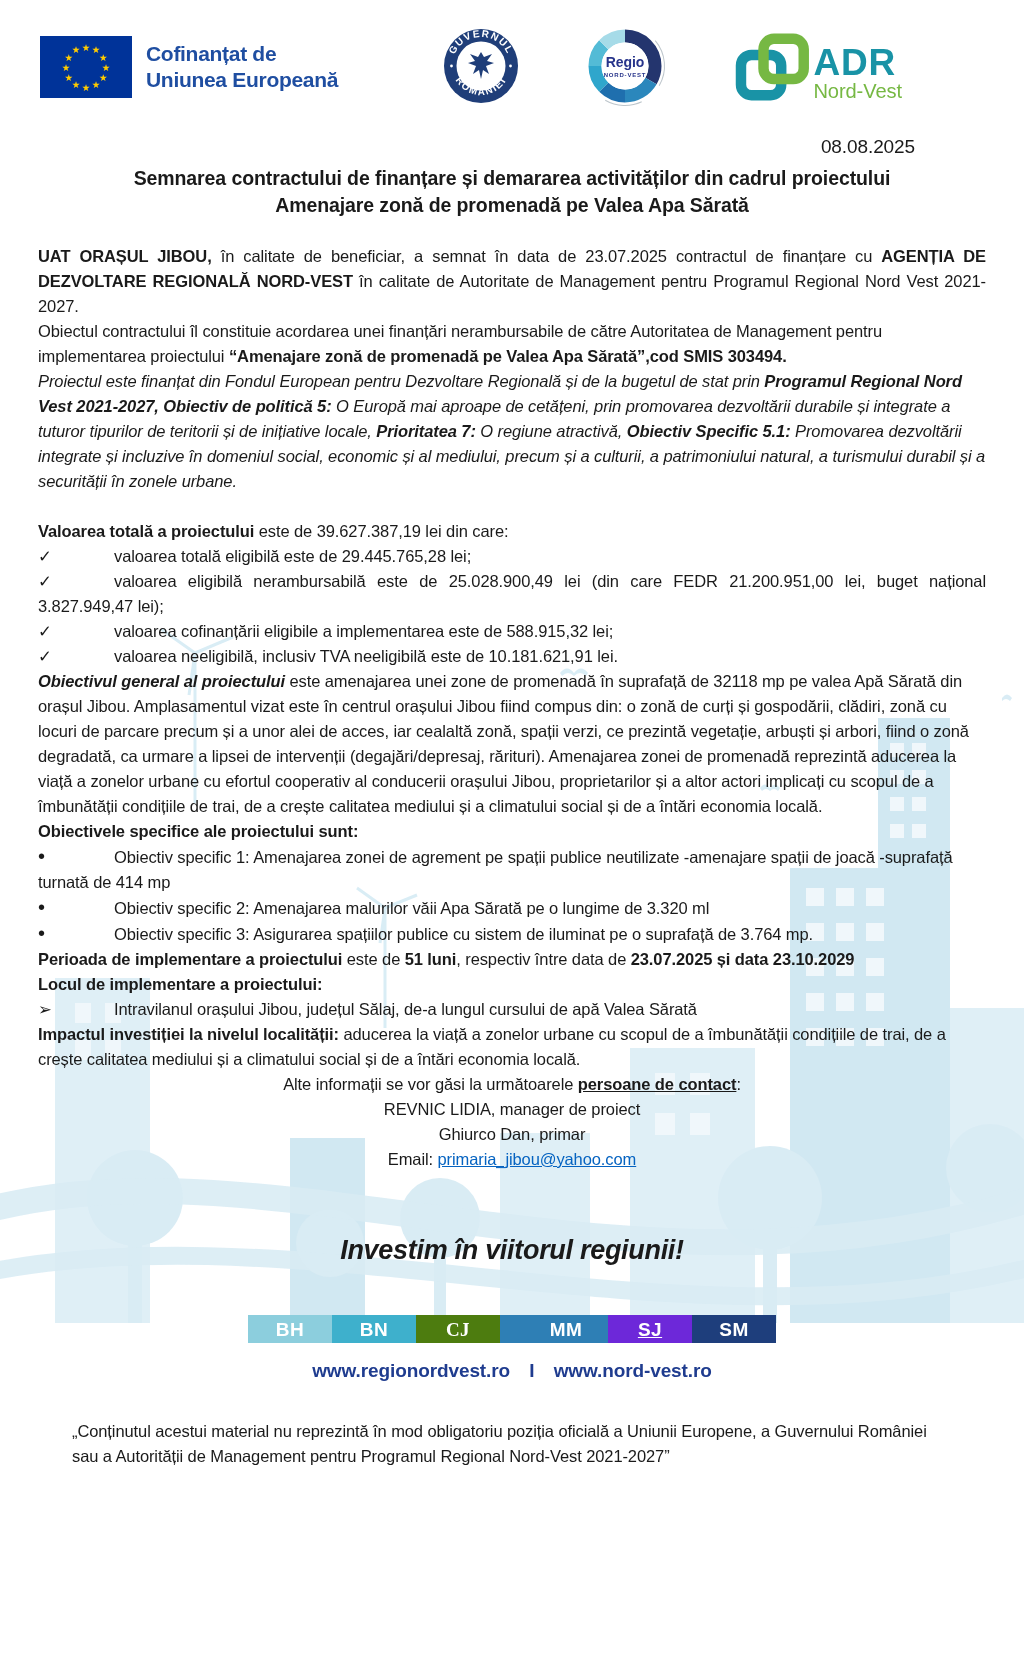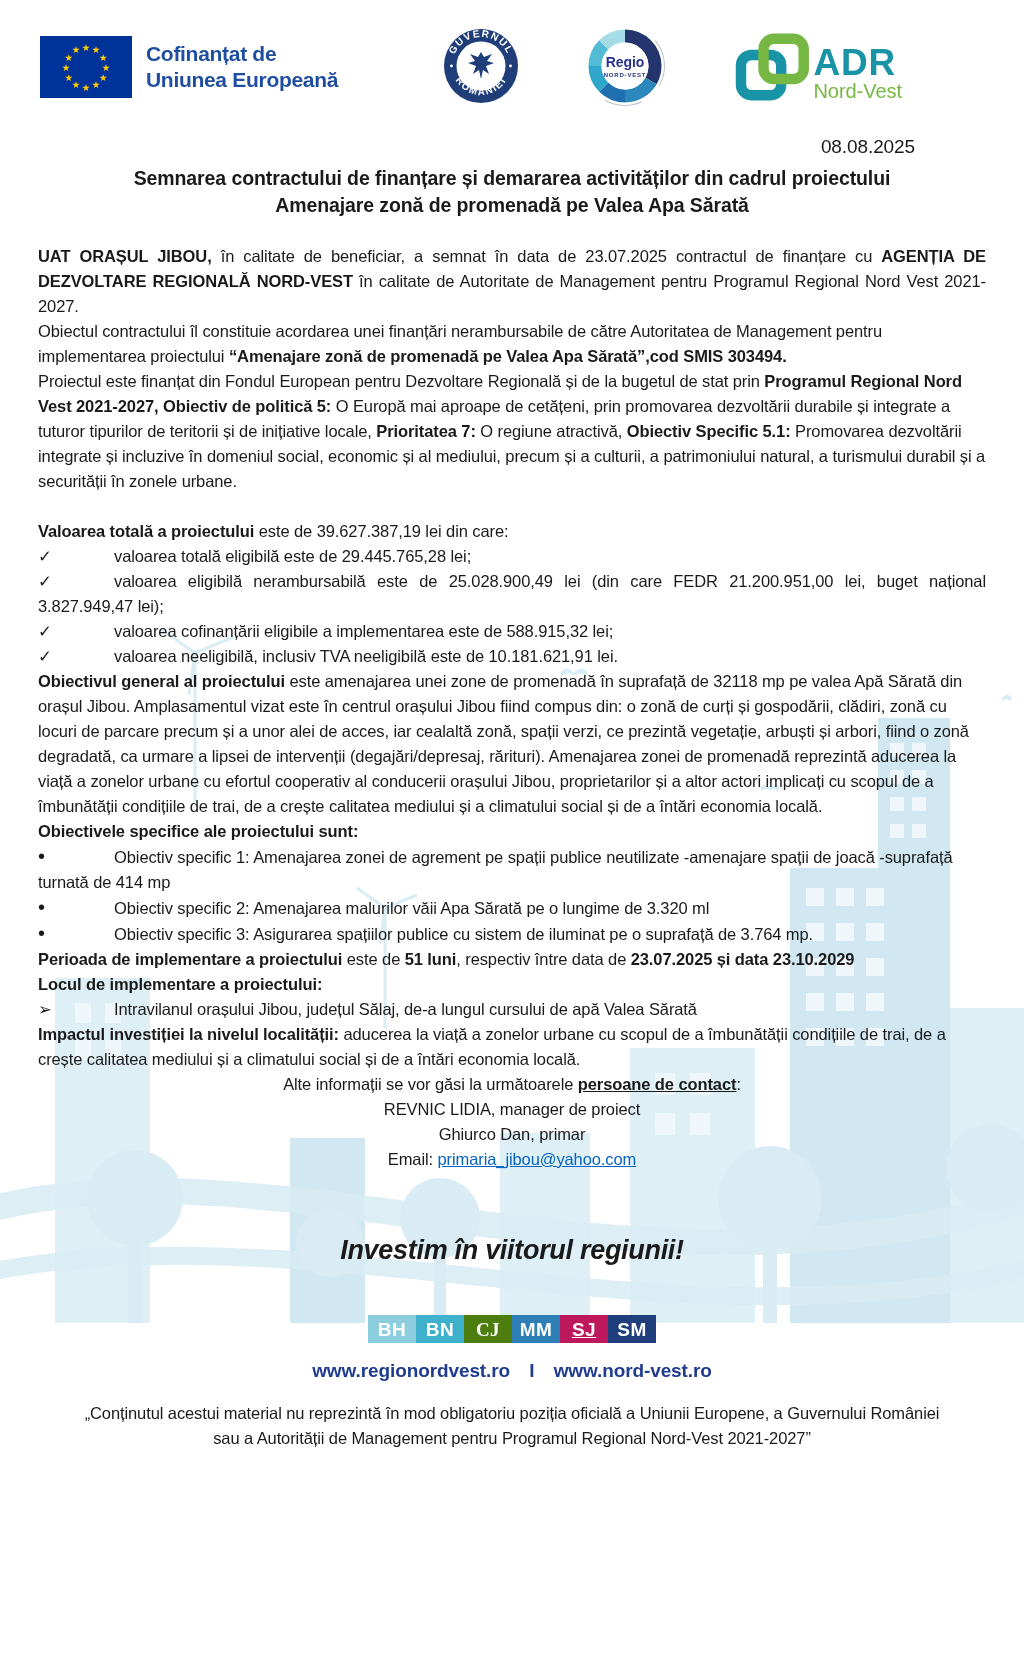--- a/index.html
+++ b/index.html
@@ -16,35 +16,35 @@
   .adr-logo{position:absolute;left:710px;top:30px;}
   
   .content{position:relative;padding:0 38px;font-size:16.5px;line-height:25px;}
   h1{margin:54px 0 0 0;text-align:center;font-size:25px;letter-spacing:-0.5px;font-weight:bold;}
   .date{text-align:right;padding-right:71px;font-size:19px;margin-top:6px;}
   .subtitle{text-align:center;font-weight:bold;font-size:19.5px;line-height:27px;margin-top:6px;}
   p{margin:0;}
   .just{text-align:justify;}
   .mt{margin-top:25px;}
   .b{font-weight:bold;}
-  .i{}
+  .i{font-style:italic;}
   .u{text-decoration:underline;}
   .li .marker{display:inline-block;width:16px;}
   .li .gap{display:inline-block;width:60px;}
   .li.bullet .marker{font-size:20px;}
   .link{color:#0563C1;text-decoration:underline;cursor:pointer;}
   .center{text-align:center;}
   .slogan{margin-top:66px;text-align:center;font-size:27px;font-weight:bold;font-style:italic;letter-spacing:-0.3px;}
   
   .counties{margin-top:52px;display:flex;justify-content:center;}
-  .county{width:48px;height:28px;display:flex;align-items:center;justify-content:center;
+  .county{width:84px;height:28px;display:flex;align-items:center;justify-content:center;
           color:#fff;font-weight:bold;font-size:19px;letter-spacing:.5px;}
   .websites{margin-top:15px;text-align:center;font-weight:bold;font-size:19px;color:#1F3C8F;}
   .websites .sep{margin:0 14px;}
-  .disclaimer{margin:18px auto 0 auto;max-width:880px;text-align:center;font-size:16.5px;line-height:25px;}
+  .disclaimer{margin:36px auto 0 auto;max-width:880px;text-align:left;font-size:16.5px;line-height:25px;}
 </style>
 </head>
 <body>
 
 <div class="page">
 
   <div class="watermark">
     <svg width="1024" height="745" viewBox="0 0 1024 745" xmlns="http://www.w3.org/2000/svg">
       <g stroke="#A9D4E8" stroke-width="3" fill="none" opacity=".8">
         <path d="M195 75 v150 M195 75 l-34 -24 M195 75 l38 -16 M195 75 l-6 42"></path>
@@ -223,22 +223,22 @@
       <p>Ghiurco Dan, primar</p>
       <p><span>Email: </span><a class="link" href="#">primaria_jibou@yahoo.com</a></p>
     </div>
 
     <div class="slogan">Investim în viitorul regiunii!</div>
 
     <div class="counties">
       <span class="county" style="background: rgb(140, 206, 221);">BH</span>
       <span class="county" style="background: rgb(62, 176, 204);">BN</span>
       <span class="county" style="background: #4d7c0f; font-family: Liberation Serif, serif;">CJ</span>
-      <span class="county" style="background: rgb(46, 127, 181);">MM</span>
-      <span class="county" style="background: #be185d; text-decoration: underline;">SJ</span>
+      <span class="county" style="background: rgb(46, 127, 181); padding-left: 24px;">MM</span>
+      <span class="county" style="background: #6d28d9; text-decoration: underline;">SJ</span>
       <span class="county" style="background: rgb(30, 62, 124);">SM</span>
     </div>
 
     <div class="websites">
       <span>www.regionordvest.ro</span>
       <span class="sep">I</span>
       <span>www.nord-vest.ro</span>
     </div>
 
     <p class="disclaimer">„Conținutul acestui material nu reprezintă în mod obligatoriu poziția oficială a Uniunii Europene, a Guvernului României sau a Autorității de Management pentru Programul Regional Nord-Vest 2021-2027”</p>

